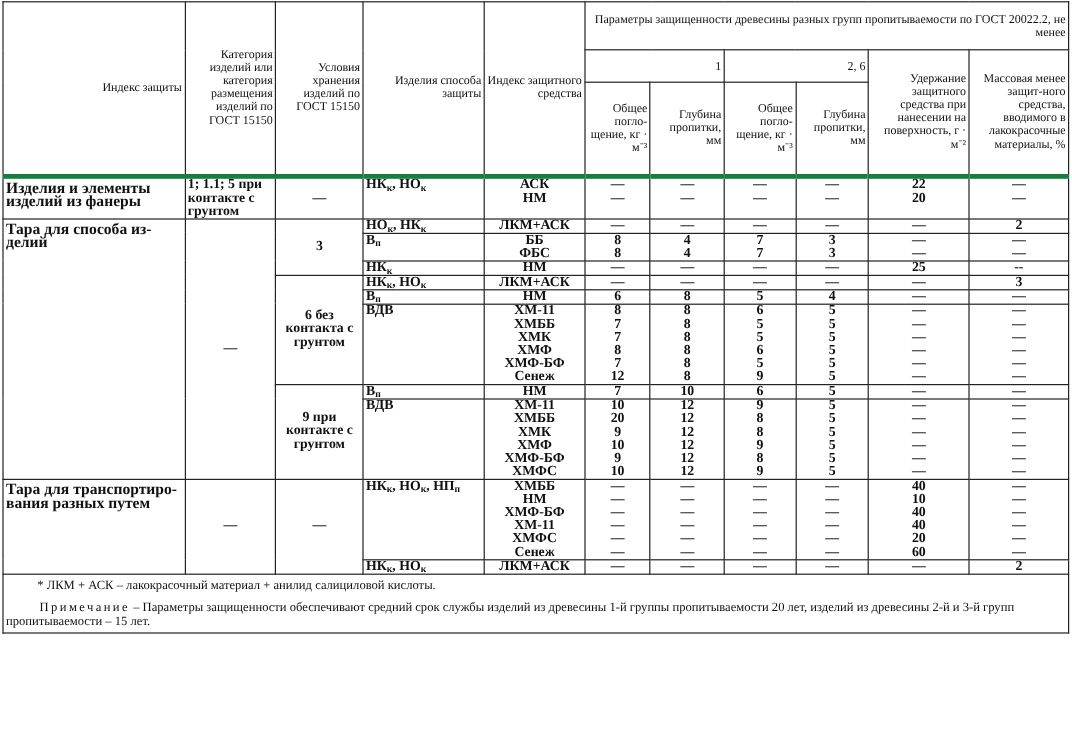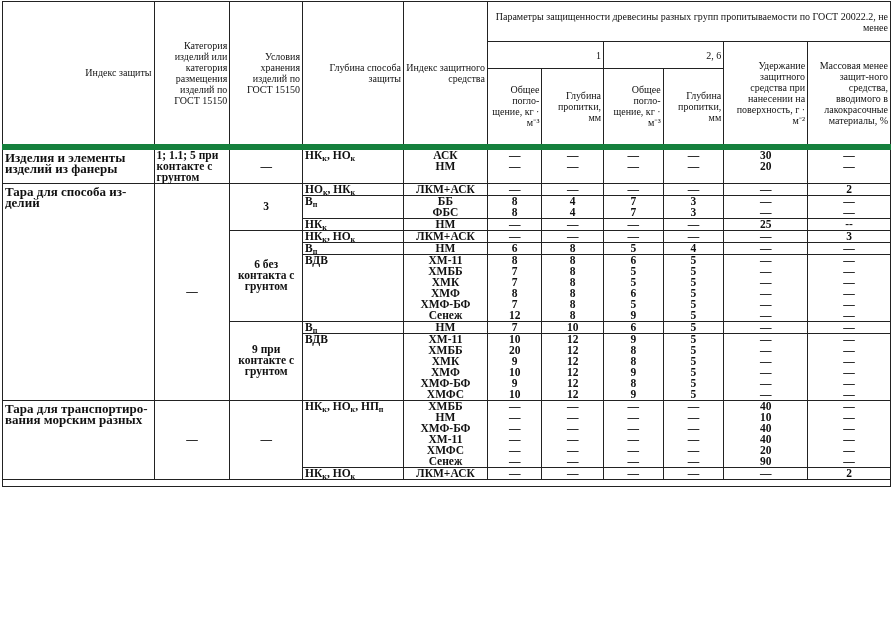--- a/index.html
+++ b/index.html
@@ -3,21 +3,21 @@
 <meta charset="utf-8">
 <style>
   html, body { margin:0; padding:0; background:#fff; }
   body { width:893px; height:630px; overflow:hidden; font-family:"Liberation Serif", serif; color:#111; }
   .wrap { position:relative; width:889px; margin:1px 0 0 2px; }
   table { border-collapse:collapse; width:889px; table-layout:fixed; font-size:11.5px; line-height:11px; }
   td, th { border:1px solid #222; padding:0 2px; vertical-align:top; font-weight:normal; }
   th { font-size:10px; line-height:11px; text-align:right; vertical-align:middle; padding:1px 2px; }
   .b { font-weight:bold; }
   .c { text-align:center; }
-  .hr { border-bottom:6px solid #15803d; }
+  .hr { border-bottom:4px solid #15803d; }
   td.obj { font-size:13px; padding-top:2px; }
   .dash { display:block; }
   sub { font-size:8px; vertical-align:-2px; line-height:0; }
   .foot { border:1px solid #222; border-top:none; width:887px; font-size:10.5px; padding:4px 0 2px 0; line-height:12px; }
   .foot .n1 { padding-left:28px; }
   .foot .n2 { padding-left:20px; }
   .foot .note { margin-top:6px; text-indent:28px; padding-left:2px; }
   .spaced { letter-spacing:2px; }
   .vm { vertical-align:middle; }
 </style>
@@ -37,21 +37,21 @@
         <col style="width:59px">
         <col style="width:60px">
         <col style="width:83px">
         <col style="width:82px">
   </colgroup>
   <thead>
     <tr style="height:40px">
       <th rowspan="3" class="hr">Индекс защиты</th>
       <th rowspan="3" class="hr">Категория изделий или категория размещения изделий по ГОСТ 15150</th>
       <th rowspan="3" class="hr">Условия хранения изделий по ГОСТ 15150</th>
-      <th rowspan="3" class="hr">Глубина способа защиты</th>
+      <th rowspan="3" class="hr">Изделия способа защиты</th>
       <th rowspan="3" class="hr">Индекс защитного средства</th>
       <th colspan="6">Параметры защищенности древесины разных групп пропитываемости по ГОСТ 20022.2, не менее</th>
     </tr>
     <tr style="height:27px">
       <th colspan="2">1</th>
       <th colspan="2">2, 6</th>
       <th rowspan="2" class="hr">Удержание защитного средства при нанесении на поверхность, г · м⁻²</th>
       <th rowspan="2" class="hr">Массовая менее защит-ного средства, вводимого в лакокрасочные материалы, %</th>
     </tr>
     <tr style="height:78px">
@@ -81,21 +81,21 @@
           </td>
           <td class="c b">
             <span class="dash">—</span>
             <span class="dash">—</span>
           </td>
           <td class="c b">
             <span class="dash">—</span>
             <span class="dash">—</span>
           </td>
           <td class="c b">
-            <span class="dash">30</span>
+            <span class="dash">22</span>
             <span class="dash">20</span>
           </td>
           <td class="c b">
             <span class="dash">—</span>
             <span class="dash">—</span>
           </td>
         </tr>
         <tr>
           <td rowspan="8" class="b obj">Тара для способа из-делий</td>
           <td rowspan="8" class="c b vm">—</td>
@@ -364,21 +364,21 @@
           <td class="c b">
             <span class="dash">—</span>
             <span class="dash">—</span>
             <span class="dash">—</span>
             <span class="dash">—</span>
             <span class="dash">—</span>
             <span class="dash">—</span>
           </td>
         </tr>
         <tr>
-          <td rowspan="2" class="b obj">Тара для транспортиро-вания морским разных</td>
+          <td rowspan="2" class="b obj">Тара для транспортиро-вания разных путем</td>
           <td rowspan="2" class="c b vm">—</td>
           <td rowspan="2" class="c b vm">—</td>
           <td class="b">НК<sub>к</sub>, НО<sub>к</sub>, НП<sub>п</sub></td>
           <td class="c b">
             <span class="dash">ХМББ</span>
             <span class="dash">НМ</span>
             <span class="dash">ХМФ-БФ</span>
             <span class="dash">ХМ-11</span>
             <span class="dash">ХМФС</span>
             <span class="dash">Сенеж</span>
@@ -414,21 +414,21 @@
             <span class="dash">—</span>
             <span class="dash">—</span>
             <span class="dash">—</span>
           </td>
           <td class="c b">
             <span class="dash">40</span>
             <span class="dash">10</span>
             <span class="dash">40</span>
             <span class="dash">40</span>
             <span class="dash">20</span>
-            <span class="dash">90</span>
+            <span class="dash">60</span>
           </td>
           <td class="c b">
             <span class="dash">—</span>
             <span class="dash">—</span>
             <span class="dash">—</span>
             <span class="dash">—</span>
             <span class="dash">—</span>
             <span class="dash">—</span>
           </td>
         </tr>
@@ -452,14 +452,16 @@
           <td class="c b">
             <span class="dash">—</span>
           </td>
           <td class="c b">
             <span class="dash">2</span>
           </td>
         </tr>
       </tbody>
 </table>
 <div class="foot">
+  <div class="n1">* ЛКМ + АСК – лакокрасочный материал + анилид салициловой кислоты.</div>
+  <div class="note"><span class="spaced">Примечание</span><span> – Параметры защищенности обеспечивают средний срок службы изделий из древесины 1-й группы пропитываемости 20 лет, изделий из древесины 2-й и 3-й групп пропитываемости – 15 лет.</span></div>
 </div>
 </div>
 
 </body></html>

